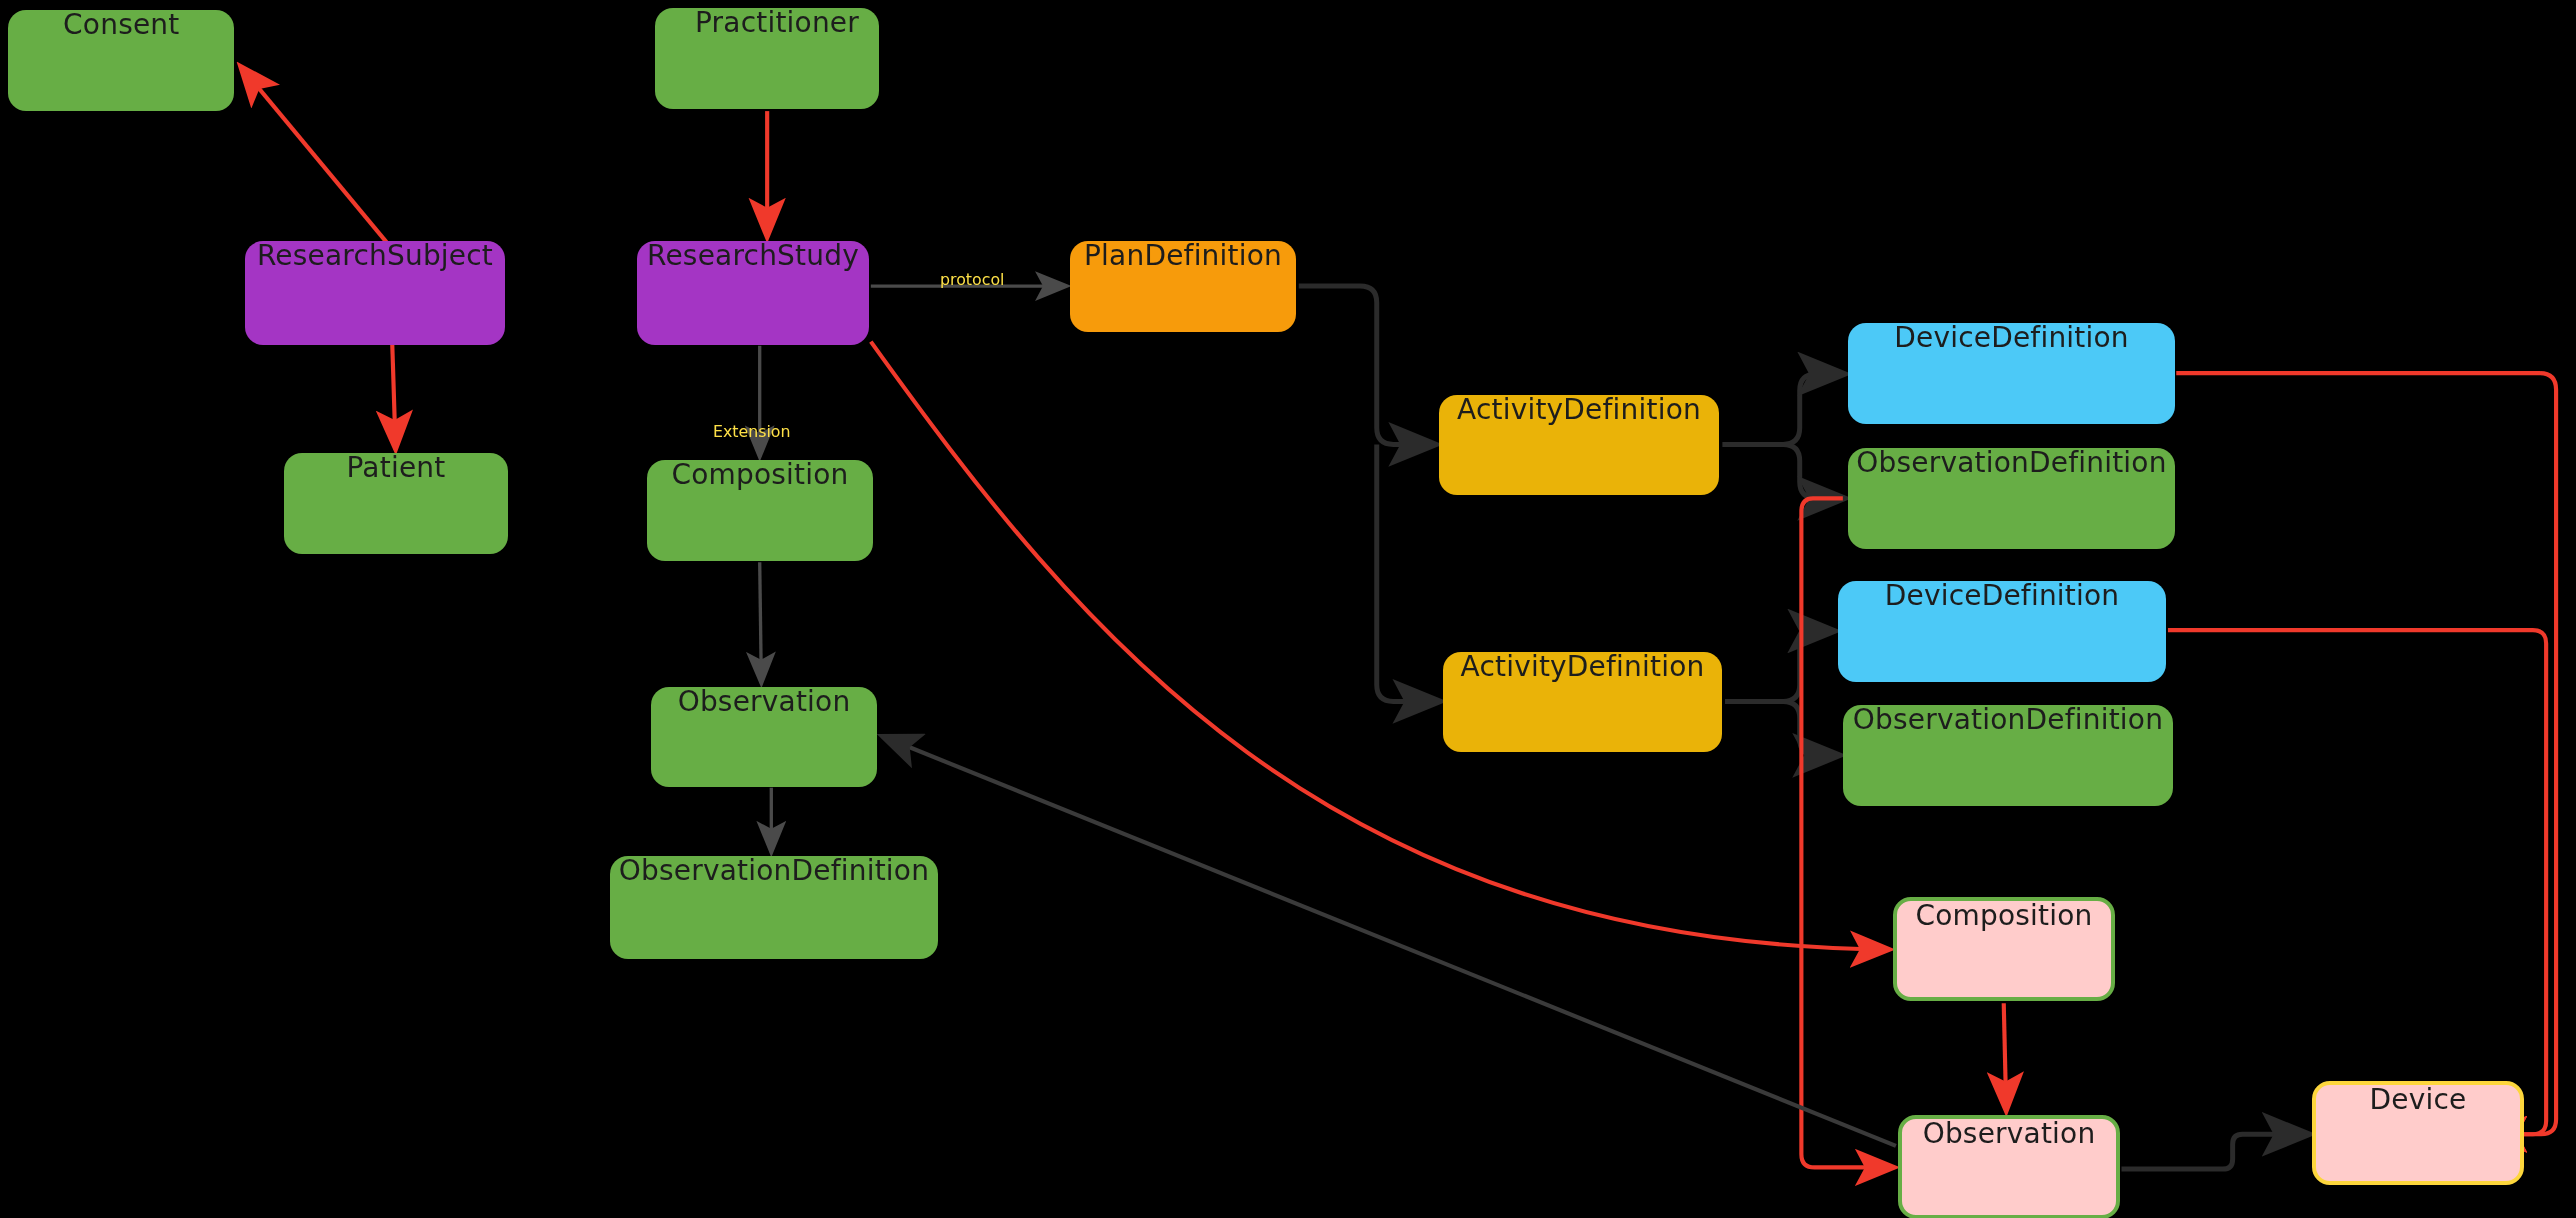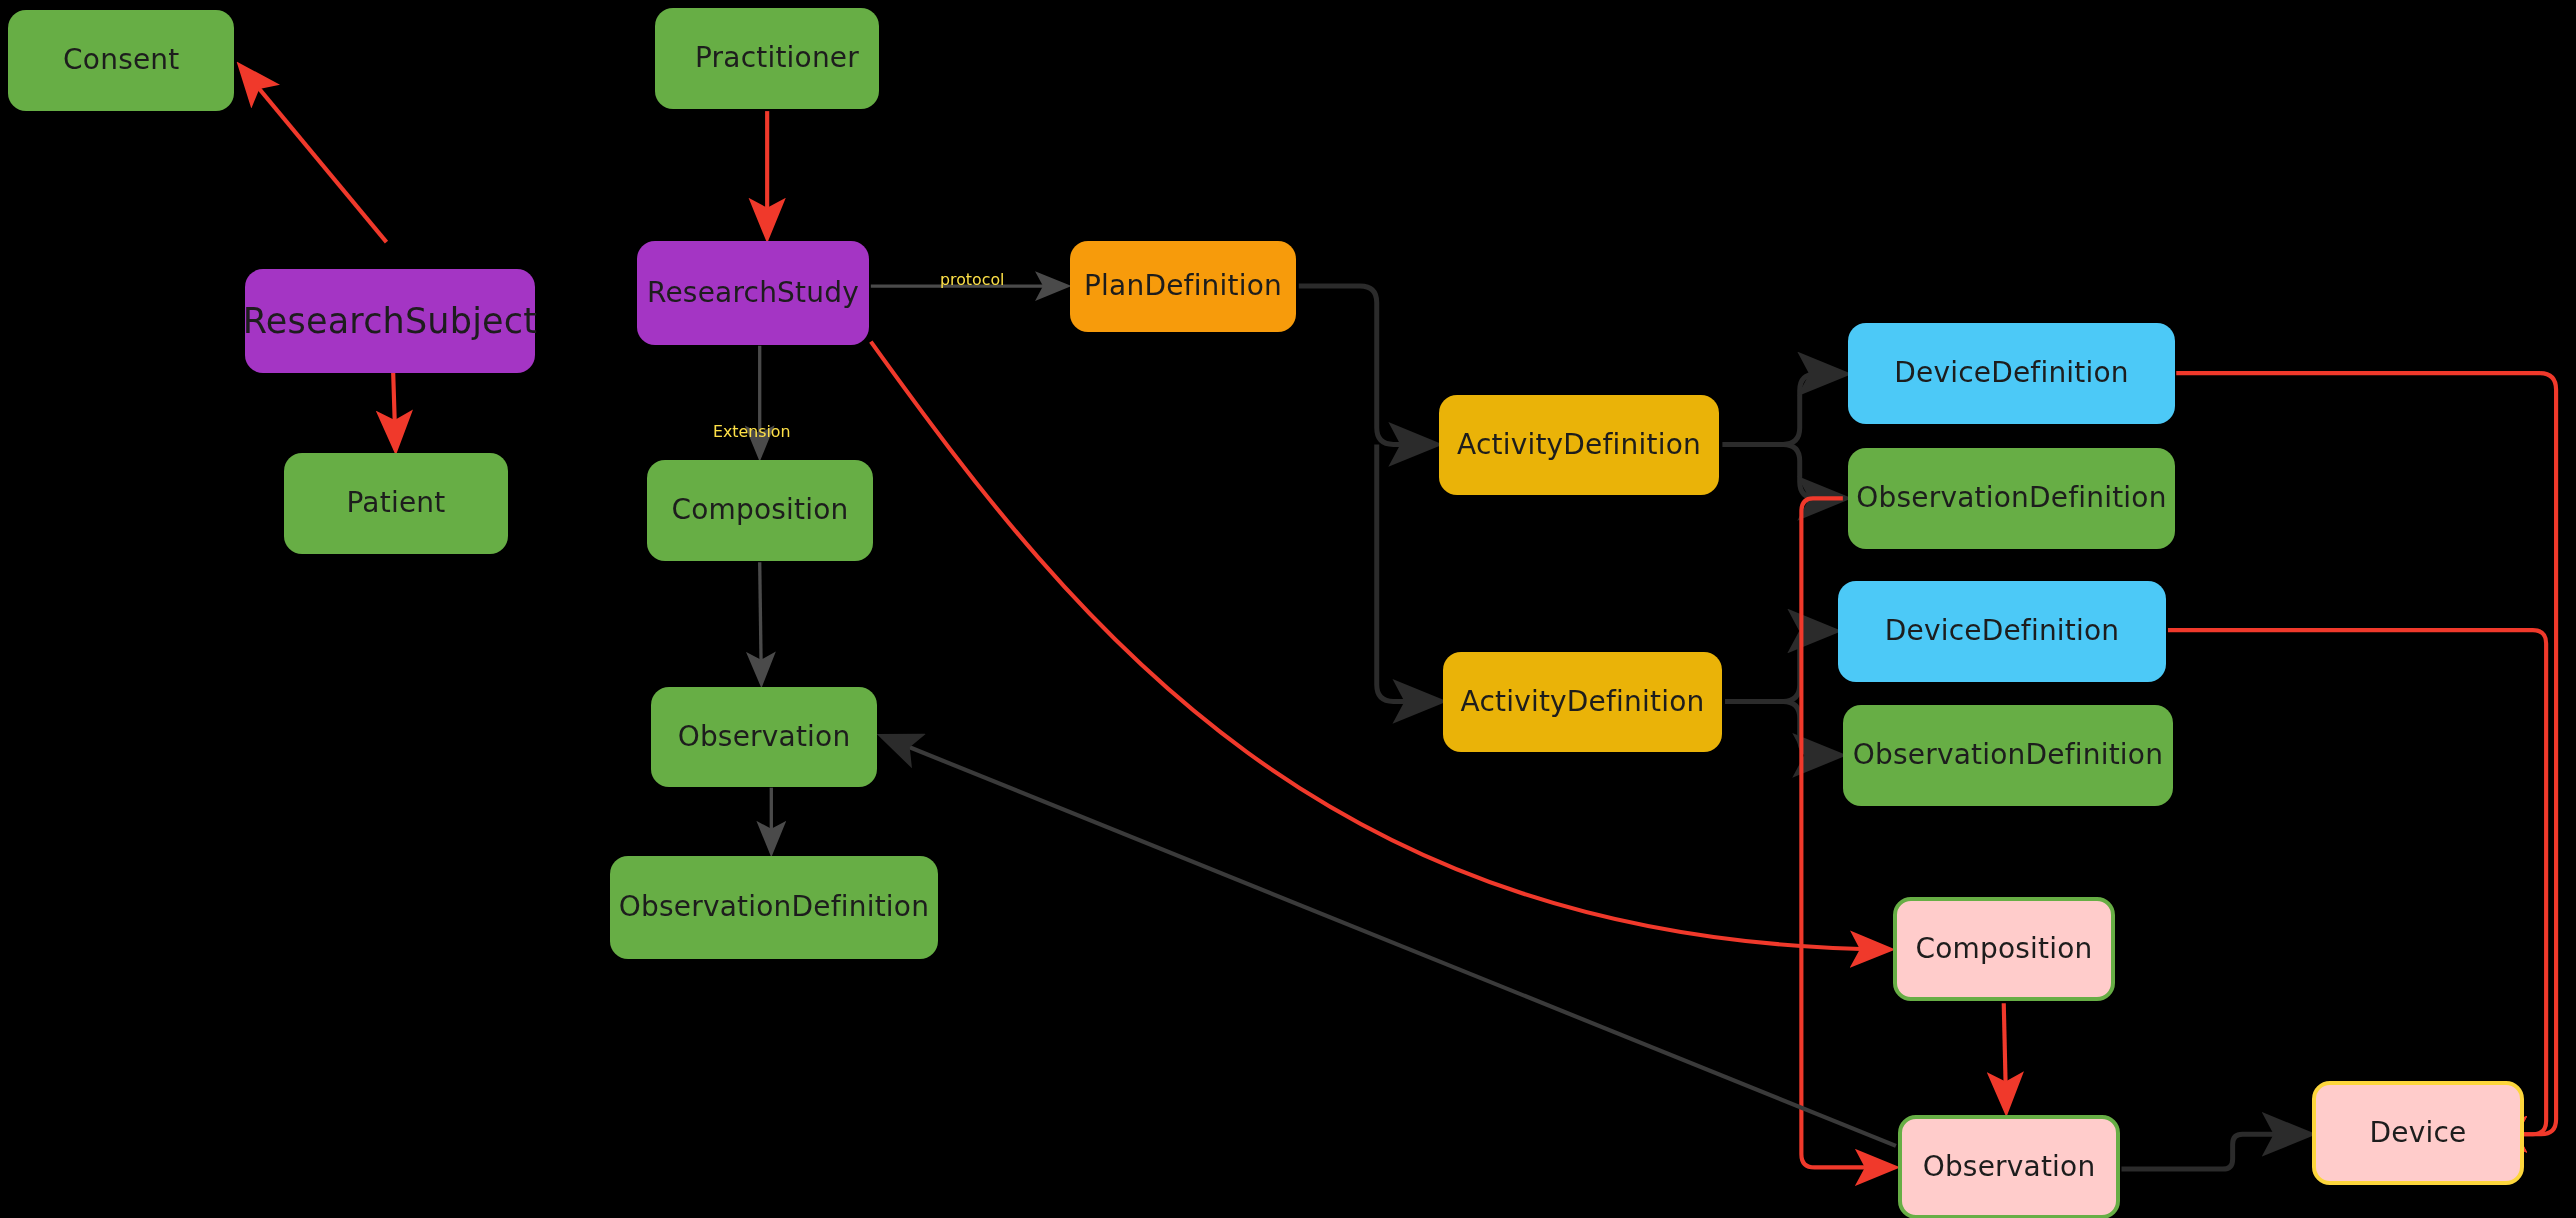--- a/index.html
+++ b/index.html
@@ -25,21 +25,21 @@
     position: absolute;
     left: 0; top: 0;
     width: 2576px;
     height: 1218px;
     pointer-events: none;
   }
   .node {
     position: absolute;
     box-sizing: border-box;
     display: flex;
-    align-items: center;
+    align-items: flex-start;
     justify-content: center;
     border-radius: 18px;
     color: #1d1d1d;
     text-align: center;
     line-height: 1.1;
     font-family: "DejaVu Sans", sans-serif;
     letter-spacing: 0.2px;
     user-select: none;
   }
   .node .lbl {
@@ -126,21 +126,21 @@
   </svg>
 
   <div class="node fill-green" style="left:8.3px; top:10px; width:226px; height:101px; font-size:28px;">
     <span class="lbl">Consent</span>
   </div>
 
   <div class="node fill-green" style="left:655px; top:8.3px; width:224px; height:101px; font-size:28px;padding-left:20px;">
     <span class="lbl">Practitioner</span>
   </div>
 
-  <div class="node fill-purple" style="left:245px; top:241px; width:290px; height:104px; font-size:35px;margin-top:28px;">
+  <div class="node fill-purple" style="left:245px; top:241px; width:260px; height:104px; font-size:28px;">
     <span class="lbl">ResearchSubject</span>
   </div>
 
   <div class="node fill-purple" style="left:637px; top:241px; width:232px; height:104px; font-size:28px;">
     <span class="lbl">ResearchStudy</span>
   </div>
 
   <div class="node fill-orange" style="left:1070px; top:241px; width:226px; height:91px; font-size:28px;">
     <span class="lbl">PlanDefinition</span>
   </div>

